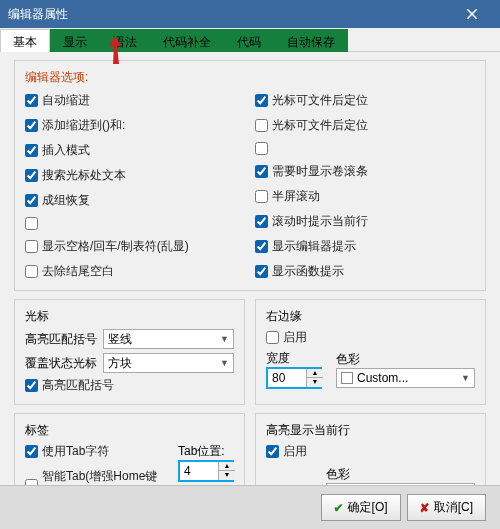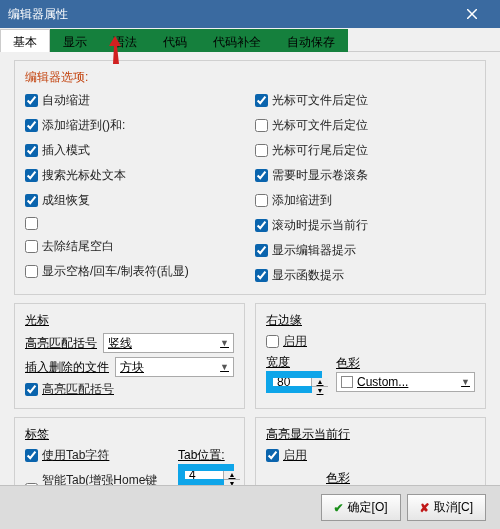--- a/index.html
+++ b/index.html
@@ -17,52 +17,52 @@
 .group { border: 1px solid #d0d0d0; padding: 8px 10px 10px 10px; margin-bottom: 8px; background: #f0f0f0; }
 .group-title { margin-bottom: 6px; color: #c2410c; }
 .cols { display: flex; gap: 10px; }
 .col { flex: 1; display: flex; flex-direction: column; gap: 8px; }
 .chk { display: flex; align-items: center; gap: 4px; font-size: 12px; color: #222; }
 .chk input { width: 13px; height: 13px; accent-color: #0a64ad; }
 .row { display: flex; align-items: center; gap: 6px; margin-bottom: 4px; }
 .field-label { min-width: 72px; }
 .select { border: 1px solid #aaa; background: #fff; height: 20px; padding: 4px 4px; display: flex; align-items: center; justify-content: space-between; cursor: pointer; }
 .select .arr { font-size: 9px; color: #555; }
-.spin { display: flex; border: 7px solid #0ea5e9; background: #fff; width: 56px; height: 22px; }
+.spin { display: flex; border: 2px solid #0ea5e9; background: #fff; width: 56px; height: 22px; }
 .spin input { border: none; width: 38px; padding: 0 4px; font-size: 12px; outline: none; }
 .spin .btns { display: flex; flex-direction: column; border-left: 1px solid #aaa; }
 .spin .btns div { width: 16px; height: 10px; font-size: 7px; line-height: 8px; text-align: center; cursor: pointer; background: #eee; border-bottom: 1px solid #aaa; }
 .spin .btns div:last-child { border-bottom: none; }
 .bottom { display: flex; justify-content: flex-end; gap: 6px; padding: 8px 14px; background: #dcdcdc; border-top: 1px solid #c0c0c0; position: absolute; bottom: 0; left: 0; right: 0; }
 .btn { border: 1px solid #999; background: linear-gradient(#fefefe,#e6e6e6); padding: 4px 12px; cursor: pointer; display: flex; align-items: center; gap: 4px; }
 .btn .chk-ico { color: #1a8f1a; font-weight: bold; }
 .btn .x-ico { color: #c01818; font-weight: bold; }
-.grid2 { display: flex; gap: 10px; text-decoration: underline; }
+.grid2 { display: flex; gap: 10px; }
 .grid2 > div { flex: 1; }
 .sec-lbl { margin-bottom: 4px; }
 </style>
 </head>
 <body>
 
 <div class="titlebar">
   <span class="title">编辑器属性</span>
   <div class="closebtn">
     <svg>
         <line x1="0" y1="0" x2="10" y2="10"></line>
         <line x1="10" y1="0" x2="0" y2="10"></line>
       </svg>
   </div>
 </div>
 
 <div class="tabs">
   <div class="tab active">基本</div>
   <div class="tab">显示</div>
   <div class="tab">语法</div>
+  <div class="tab">代码补全</div>
   <div class="tab">代码</div>
-  <div class="tab">代码补全</div>
   <div class="tab">自动保存</div>
 </div>
 
 <div class="arrow">
   <svg viewBox="0 0 20 28">
       <path d="M10 0 L16 10 L12 10 L14 28 L8 28 L9 10 L4 10 Z" fill="#d02020"></path>
     </svg>
 </div>
 
 <div class="panel">
@@ -89,47 +89,46 @@
           </label>
           <label class="chk">
             <input type="checkbox" checked="" style="">
             <span>成组恢复</span>
           </label>
           <label class="chk">
             <input type="checkbox" style="">
           </label>
           <label class="chk">
             <input type="checkbox" style="">
+            <span>显示空格/回车/制表符(乱显)</span>
+          </label>
+          <label class="chk">
+            <input type="checkbox" style="">
             <span>去除结尾空白</span>
           </label>
-          <label class="chk">
-            <input type="checkbox" style="">
-            <span>显示空格/回车/制表符(乱显)</span>
-          </label>
         </div>
       <div class="col" id="opts-right">
           <label class="chk">
             <input type="checkbox" checked="" style="">
             <span>光标可文件后定位</span>
           </label>
           <label class="chk">
             <input type="checkbox" style="">
             <span>光标可文件后定位</span>
           </label>
           <label class="chk">
             <input type="checkbox" style="">
-            <span>光标可行尾后定位</span>
           </label>
           <label class="chk">
             <input type="checkbox" checked="" style="">
             <span>需要时显示卷滚条</span>
           </label>
           <label class="chk">
             <input type="checkbox" style="">
-            <span>添加缩进到</span>
+            <span>半屏滚动</span>
           </label>
           <label class="chk">
             <input type="checkbox" checked="" style="">
             <span>滚动时提示当前行</span>
           </label>
           <label class="chk">
             <input type="checkbox" checked="" style="">
             <span>显示编辑器提示</span>
           </label>
           <label class="chk">
@@ -144,21 +143,21 @@
     <div class="group">
       <div class="sec-lbl">光标</div>
       <div class="row">
         <span class="field-label">高亮匹配括号</span>
         <div class="select" style="flex:1">
           <span>竖线</span>
             <span class="arr">▼</span>
         </div>
       </div>
       <div class="row">
-        <span class="field-label">插入删除的文件</span>
+        <span class="field-label">覆盖状态光标</span>
         <div class="select" style="flex:1">
           <span>方块</span>
             <span class="arr">▼</span>
         </div>
       </div>
       <label class="chk">
         <input type="checkbox" checked="" style="">
         <span>高亮匹配括号</span>
       </label>
     </div>

